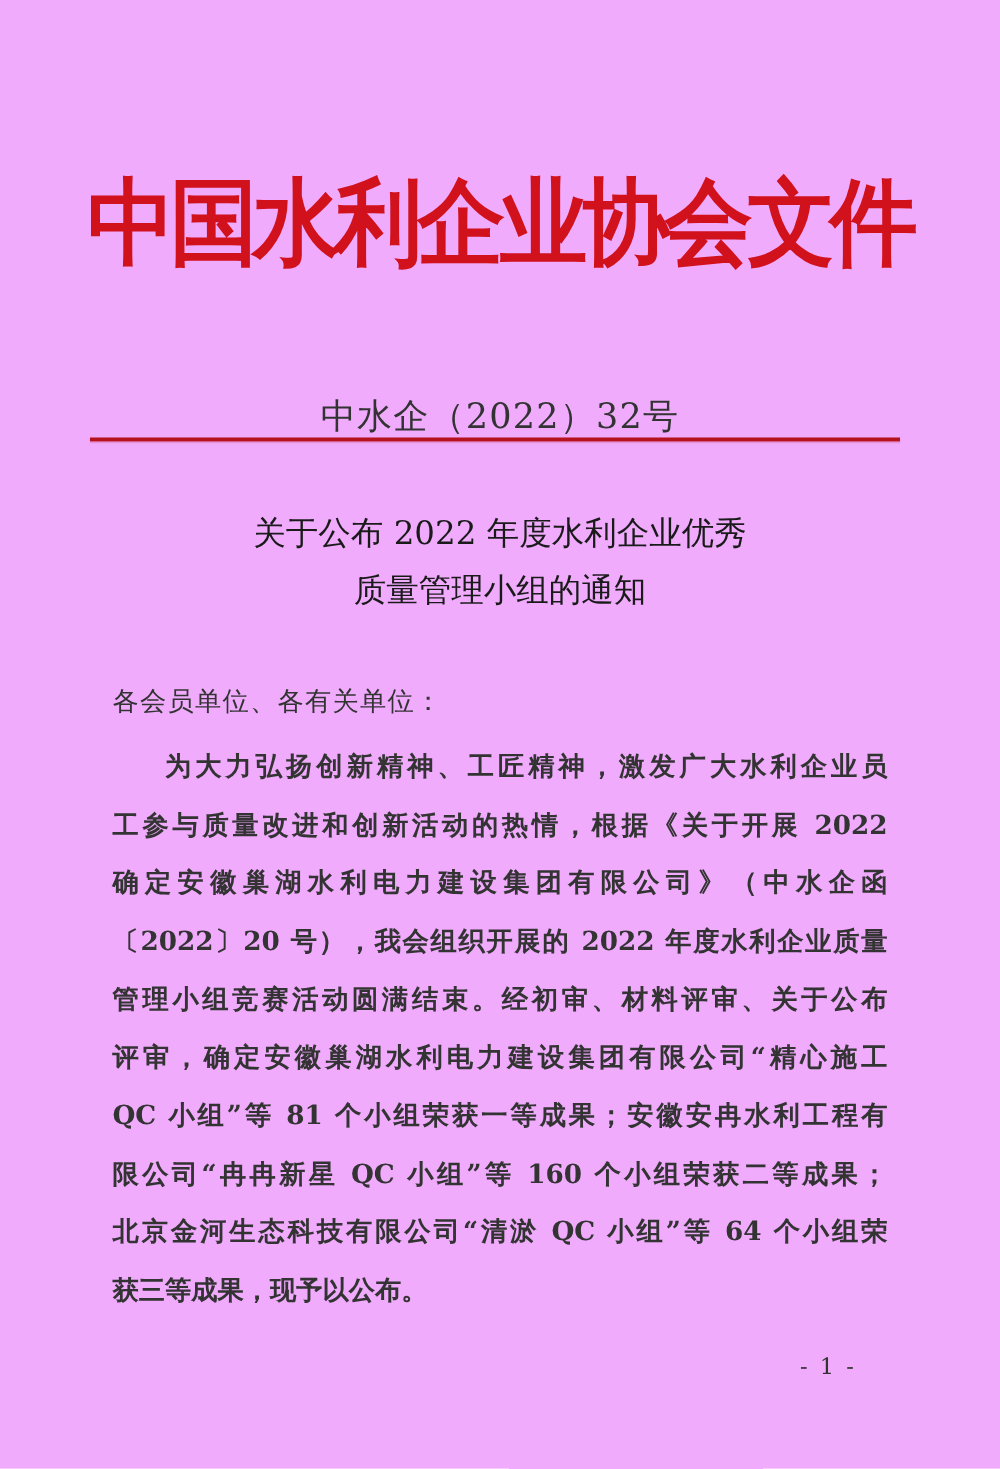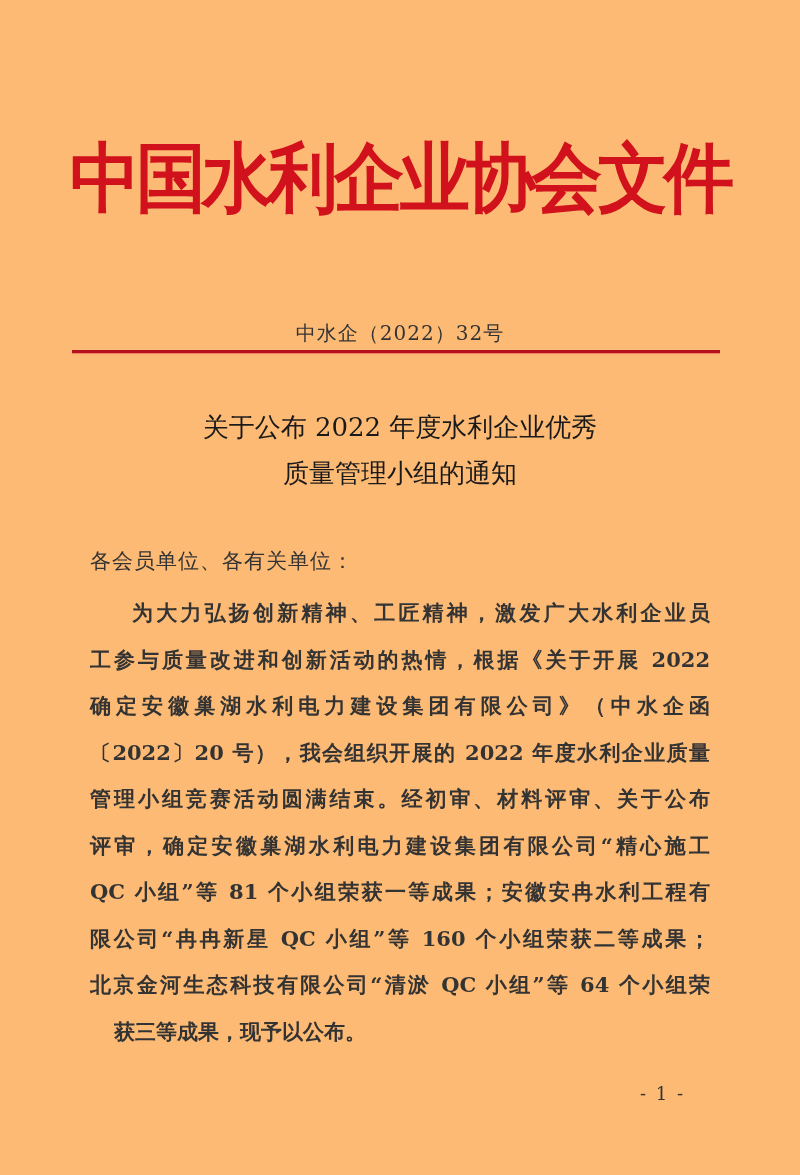--- a/index.html
+++ b/index.html
@@ -12,21 +12,21 @@
       height: 1175px;
       position: relative;
       overflow: hidden;
       font-family: "DejaVu Serif", "Liberation Serif", serif;
       color: #2a2a2a;
     }
     .page {
       position: absolute;
       left: 0; top: 0;
       width: 800px; height: 1175px;
-      background: #fdba74;
+      background: #f0abfc;
     }
     .masthead {
       position: absolute;
       left: 60px;
       top: 128px;
       width: 680px;
       text-align: center;
       font-family: "DejaVu Sans", "Liberation Sans", sans-serif;
       font-weight: bold;
       font-size: 70px;
@@ -35,21 +35,21 @@
       letter-spacing: -4px;
       transform: scaleY(1.08);
       white-space: nowrap;
     }
     .docnum {
       position: absolute;
       left: 60px;
       top: 318px;
       width: 680px;
       text-align: center;
-      font-size: 20px;
+      font-size: 28px;
       line-height: 30px;
       color: #333;
       letter-spacing: 1px;
     }
     .red-rule {
       position: absolute;
       left: 72px;
       top: 350px;
       width: 648px;
       height: 3px;
@@ -94,21 +94,20 @@
       white-space: nowrap;
       text-align: justify;
       text-align-last: justify;
       height: 46.5px;
     }
     .body-text .line.first {
       padding-left: 42px;
     }
     .body-text .line.last {
       text-align-last: left;
-      margin-left: 24px;
     }
     .page-number {
       position: absolute;
       left: 640px;
       top: 1082px;
       font-size: 18px;
       line-height: 24px;
       color: #333;
       letter-spacing: 2px;
       white-space: nowrap;

